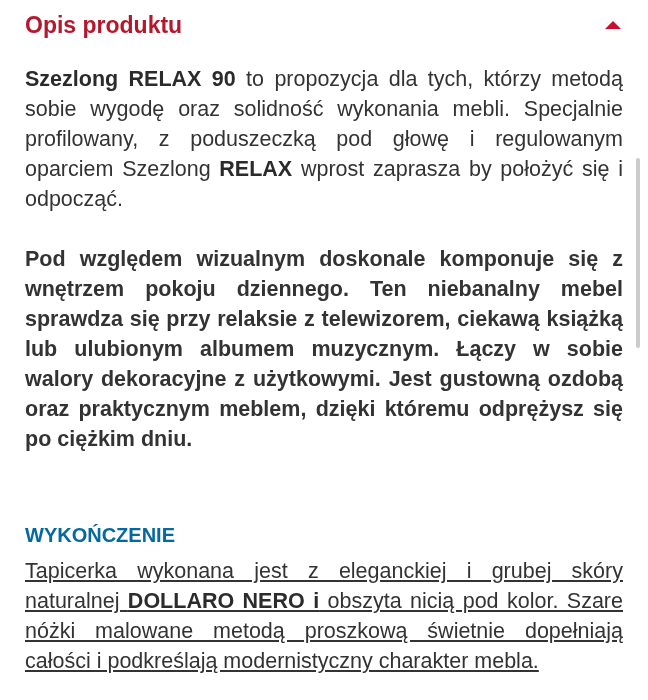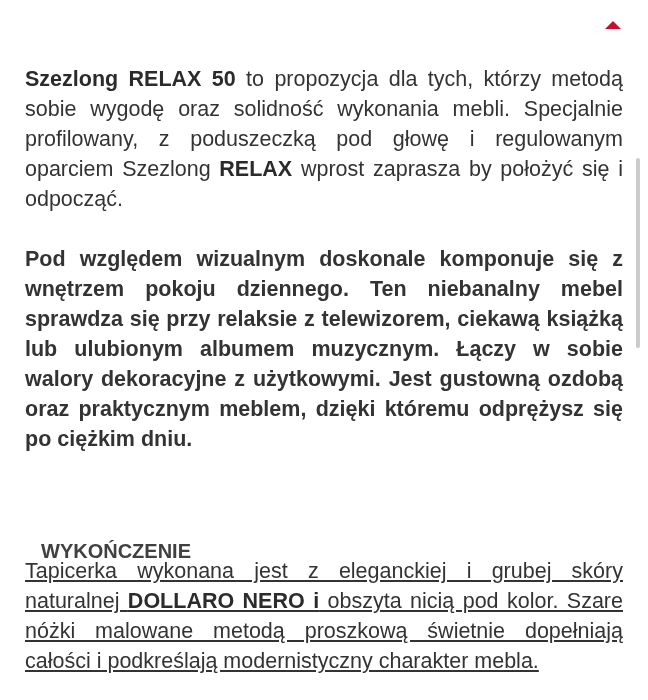--- a/index.html
+++ b/index.html
@@ -68,46 +68,47 @@
       color: #2b2b2b;
     }
     .p1 { position: absolute; top: 0; left: 0; width: 598px; }
     .p2 { position: absolute; top: 180px; left: 0; width: 598px; font-weight: bold; }
     .section-heading {
       position: absolute;
       top: 456px;
       left: 0;
       font-size: 20px;
       font-weight: bold;
-      color: #404040;
-      margin: 16px;
+      color: #0369a1;
+      margin: 0;
       line-height: 30px;
     }
     .p3 { position: absolute; top: 492px; left: 0; width: 598px; text-decoration: underline; }
     .scrollbar {
       position: absolute;
       left: 636px;
       top: 158px;
       width: 4px;
       height: 190px;
       background: #cccccc;
       border-radius: 2px;
     }
   </style>
 </head>
 <body>
 
 <div class="header">
+  <h2 class="title">Opis produktu</h2>
   <div class="toggle">
     <span class="tri"></span>
   </div>
 </div>
 
 <div class="content">
-  <p class="p1"><b>Szezlong RELAX 50</b><span> to propozycja dla tych, którzy metodą sobie wygodę oraz solidność wykonania mebli. Specjalnie profilowany, z poduszeczką pod głowę i regulowanym oparciem Szezlong </span><b>RELAX</b><span> wprost zaprasza by położyć się i odpocząć.</span></p>
+  <p class="p1"><b>Szezlong RELAX 90</b><span> to propozycja dla tych, którzy metodą sobie wygodę oraz solidność wykonania mebli. Specjalnie profilowany, z poduszeczką pod głowę i regulowanym oparciem Szezlong </span><b>RELAX</b><span> wprost zaprasza by położyć się i odpocząć.</span></p>
 
   <p class="p2">Pod względem wizualnym doskonale komponuje się z wnętrzem pokoju dziennego. Ten niebanalny mebel sprawdza się przy relaksie z telewizorem, ciekawą książką lub ulubionym albumem muzycznym. Łączy w sobie walory dekoracyjne z użytkowymi. Jest gustowną ozdobą oraz praktycznym meblem, dzięki któremu odprężysz się po ciężkim dniu.</p>
 
   <h3 class="section-heading">WYKOŃCZENIE</h3>
 
   <p class="p3"><span>Tapicerka wykonana jest z eleganckiej i grubej skóry naturalnej </span><b>DOLLARO NERO i</b><span> obszyta nicią pod kolor. Szare nóżki malowane metodą proszkową świetnie dopełniają całości i podkreślają modernistyczny charakter mebla.</span></p>
 </div>
 
 <div class="scrollbar"></div>
 

